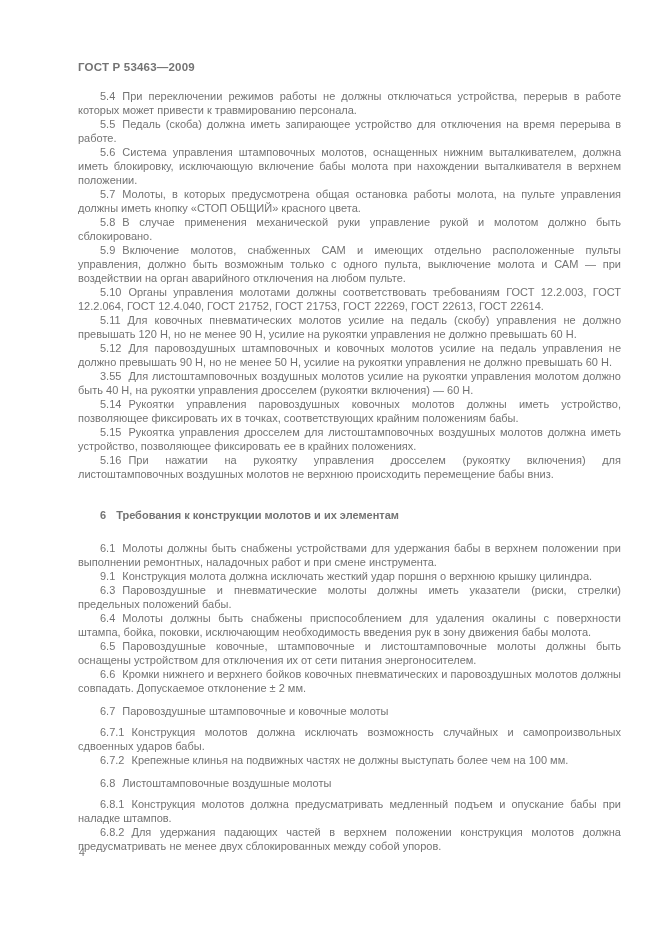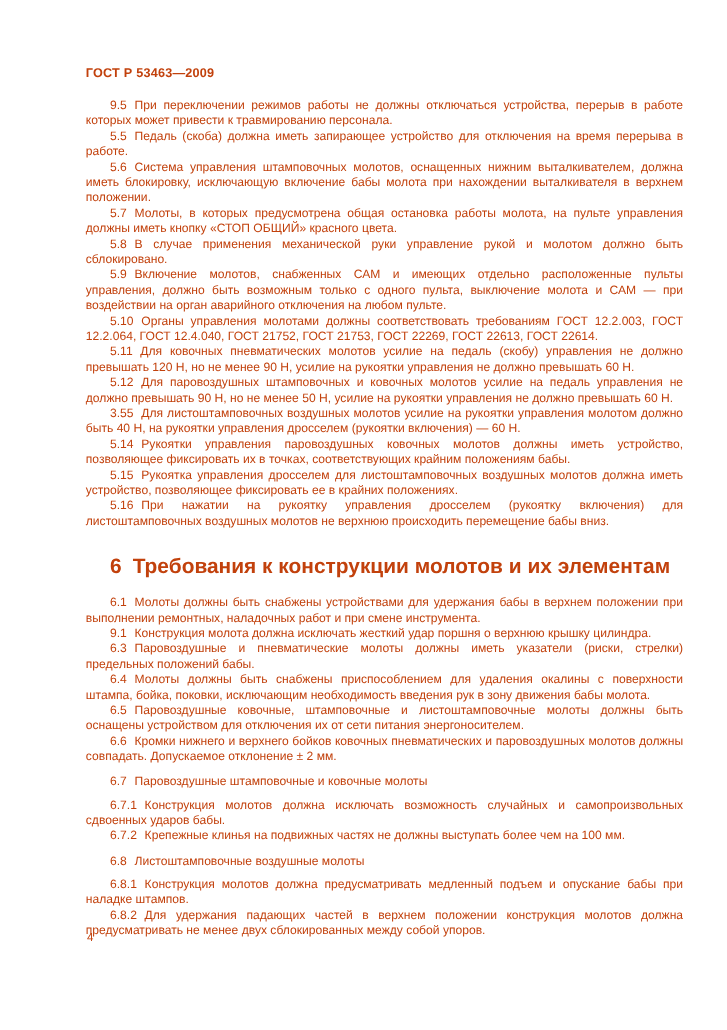--- a/index.html
+++ b/index.html
@@ -7,21 +7,21 @@
     padding: 0;
     background: #ffffff;
   }
   .page {
     position: relative;
     width: 661px;
     height: 936px;
     background: #ffffff;
     overflow: hidden;
     font-family: "Liberation Sans", "DejaVu Sans", sans-serif;
-    color: #c2410c;
+    color: #737373;
   }
   .content {
     position: absolute;
     left: 78px;
     top: 61px;
     width: 543px;
   }
   .doc-header {
     font-size: 11.5px;
     font-weight: 700;
@@ -32,21 +32,21 @@
     font-size: 11px;
     line-height: 14px;
     margin: 0;
     text-indent: 22px;
     text-align: justify;
   }
   .pnum {
     margin-right: 7px;
   }
   .section-title {
-    font-size: 19px;
+    font-size: 11px;
     font-weight: 700;
     line-height: 17px;
     margin: 26px 0 17px 0;
     text-indent: 22px;
     text-align: left;
   }
   .section-title .pnum {
     margin-right: 10px;
   }
   .sub-title {
@@ -66,21 +66,21 @@
   }
 </style>
 </head>
 <body>
 
 <div class="page">
   <div class="content">
 
     <div class="doc-header">ГОСТ Р 53463—2009</div>
 
-    <p class="para"><span class="pnum">9.5</span><span>При переключении режимов работы не должны отключаться устройства, перерыв в работе которых может привести к травмированию персонала.</span></p>
+    <p class="para"><span class="pnum">5.4</span><span>При переключении режимов работы не должны отключаться устройства, перерыв в работе которых может привести к травмированию персонала.</span></p>
     <p class="para"><span class="pnum">5.5</span><span>Педаль (скоба) должна иметь запирающее устройство для отключения на время перерыва в работе.</span></p>
     <p class="para"><span class="pnum">5.6</span><span>Система управления штамповочных молотов, оснащенных нижним выталкивателем, должна иметь блокировку, исключающую включение бабы молота при нахождении выталкивателя в верхнем положении.</span></p>
     <p class="para"><span class="pnum">5.7</span><span>Молоты, в которых предусмотрена общая остановка работы молота, на пульте управления должны иметь кнопку «СТОП ОБЩИЙ» красного цвета.</span></p>
     <p class="para"><span class="pnum">5.8</span><span>В случае применения механической руки управление рукой и молотом должно быть сблокировано.</span></p>
     <p class="para"><span class="pnum">5.9</span><span>Включение молотов, снабженных САМ и имеющих отдельно расположенные пульты управления, должно быть возможным только с одного пульта, выключение молота и САМ — при воздействии на орган аварийного отключения на любом пульте.</span></p>
     <p class="para"><span class="pnum">5.10</span><span>Органы управления молотами должны соответствовать требованиям ГОСТ 12.2.003, ГОСТ 12.2.064, ГОСТ 12.4.040, ГОСТ 21752, ГОСТ 21753, ГОСТ 22269, ГОСТ 22613, ГОСТ 22614.</span></p>
     <p class="para"><span class="pnum">5.11</span><span>Для ковочных пневматических молотов усилие на педаль (скобу) управления не должно превышать 120 Н, но не менее 90 Н, усилие на рукоятки управления не должно превышать 60 Н.</span></p>
     <p class="para"><span class="pnum">5.12</span><span>Для паровоздушных штамповочных и ковочных молотов усилие на педаль управления не должно превышать 90 Н, но не менее 50 Н, усилие на рукоятки управления не должно превышать 60 Н.</span></p>
     <p class="para"><span class="pnum">3.55</span><span>Для листоштамповочных воздушных молотов усилие на рукоятки управления молотом должно быть 40 Н, на рукоятки управления дросселем (рукоятки включения) — 60 Н.</span></p>
     <p class="para"><span class="pnum">5.14</span><span>Рукоятки управления паровоздушных ковочных молотов должны иметь устройство, позволяющее фиксировать их в точках, соответствующих крайним положениям бабы.</span></p>

